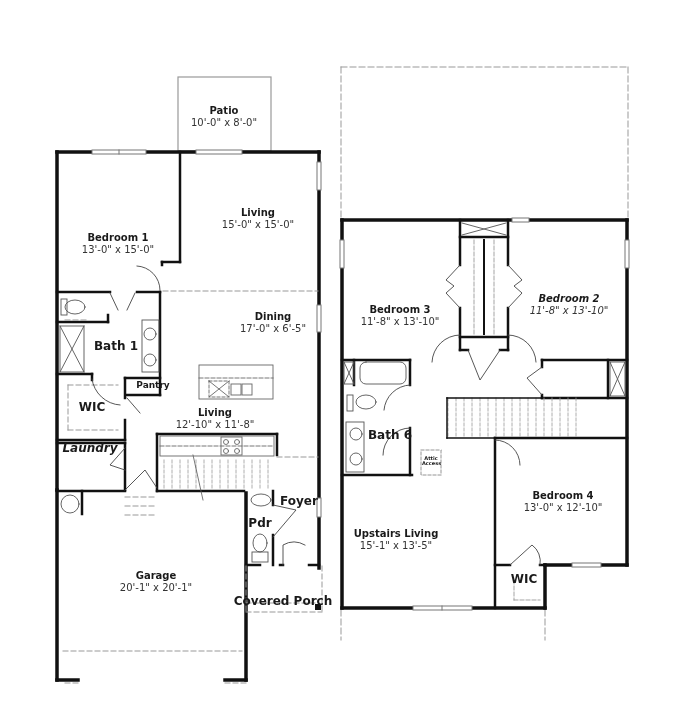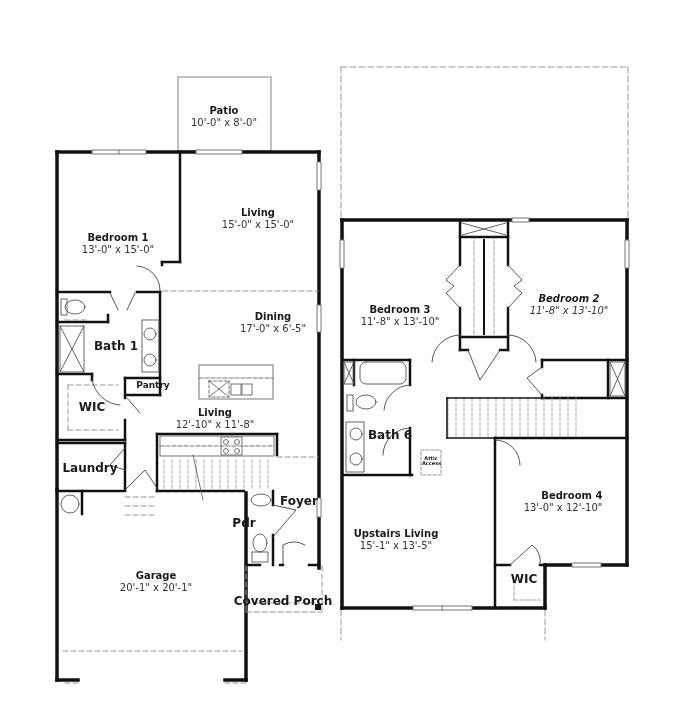--- a/index.html
+++ b/index.html
@@ -329,27 +329,27 @@
 <div class="room-label" style="left:143px; top:380px;">
   <span class="room-name small" style="font-size:9px;padding-left:20px;">Pantry</span>
 </div>
 <div class="room-label" style="left:92px; top:402px;">
   <span class="room-name small">WIC</span>
 </div>
 <div class="room-label" style="left:215px; top:406px;">
   <span class="room-name">Living</span>
   <span class="room-dim">12'-10" x 11'-8"</span>
 </div>
-<div class="room-label" style="left:90px; top:463px;">
+<div class="room-label" style="left:90px; top:443px;font-style:italic;">
   <span class="room-name small">Laundry</span>
 </div>
 <div class="room-label" style="left:299px; top:496px;">
   <span class="room-name small">Foyer</span>
 </div>
-<div class="room-label" style="left:244px; top:518px;">
+<div class="room-label" style="left:260px; top:518px;">
   <span class="room-name small">Pdr</span>
 </div>
 <div class="room-label" style="left:156px; top:569px;">
   <span class="room-name">Garage</span>
   <span class="room-dim">20'-1" x 20'-1"</span>
 </div>
 <div class="room-label" style="left:283px; top:580px;margin-top:16px;">
   <span class="room-name small">Covered Porch</span>
 </div>
 
@@ -360,21 +360,21 @@
 <div class="room-label" style="left:569px; top:292px;font-style:italic;">
   <span class="room-name">Bedroom 2</span>
   <span class="room-dim">11'-8" x 13'-10"</span>
 </div>
 <div class="room-label" style="left:390px; top:430px;">
   <span class="room-name small">Bath 6</span>
 </div>
 <div class="room-label" style="left:431px; top:456px; width:18px; white-space:normal;">
   <span class="room-name tiny">Attic Access</span>
 </div>
-<div class="room-label" style="left:563px; top:489px;text-align:right;">
+<div class="room-label" style="left:563px; top:489px;">
   <span class="room-name">Bedroom 4</span>
   <span class="room-dim">13'-0" x 12'-10"</span>
 </div>
 <div class="room-label" style="left:396px; top:527px;">
   <span class="room-name">Upstairs Living</span>
   <span class="room-dim">15'-1" x 13'-5"</span>
 </div>
 <div class="room-label" style="left:524px; top:574px;">
   <span class="room-name small">WIC</span>
 </div>

